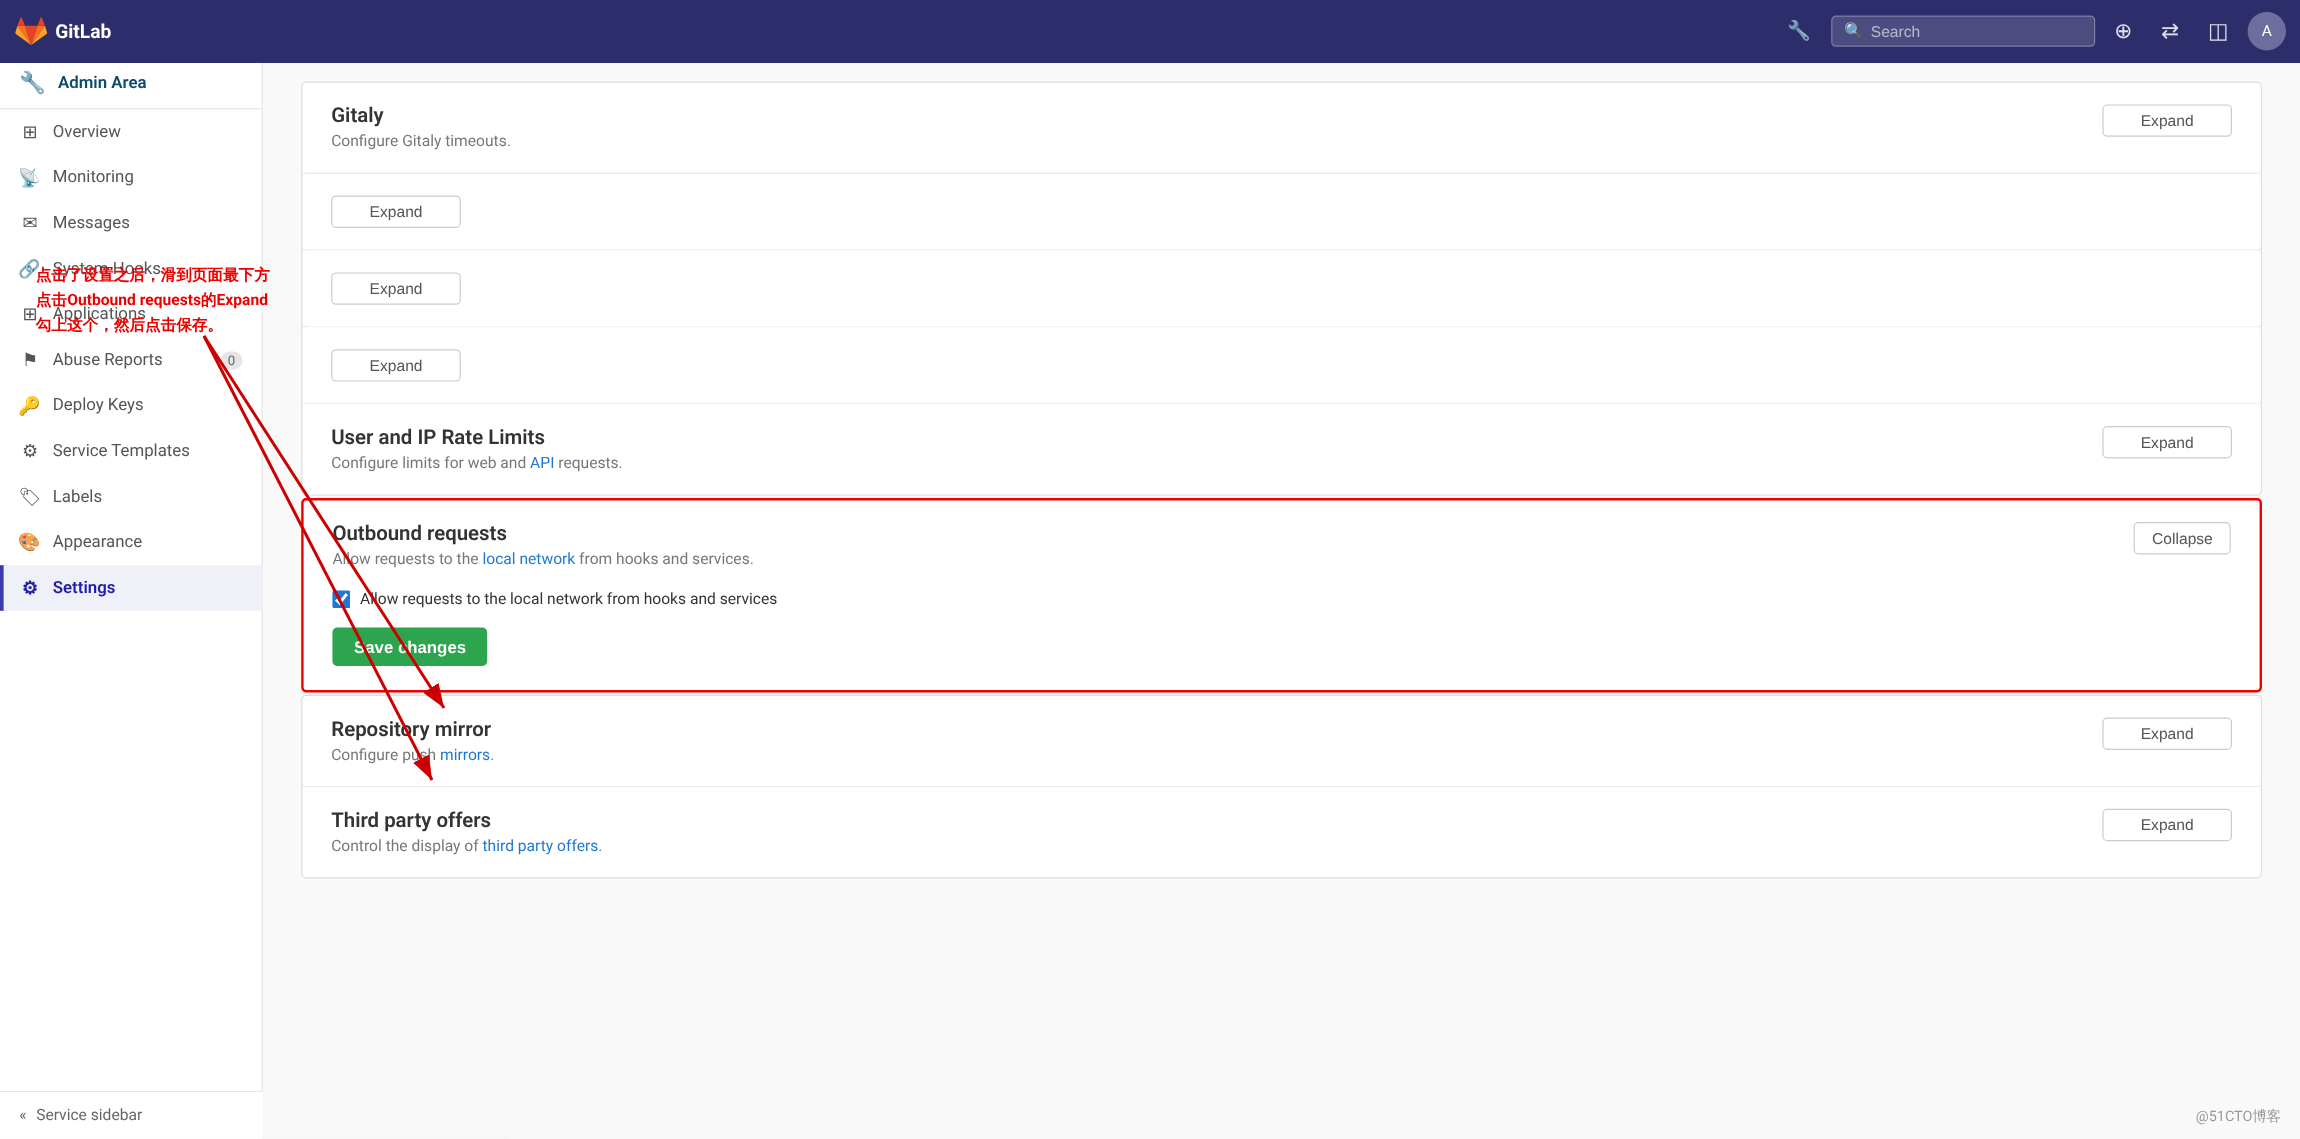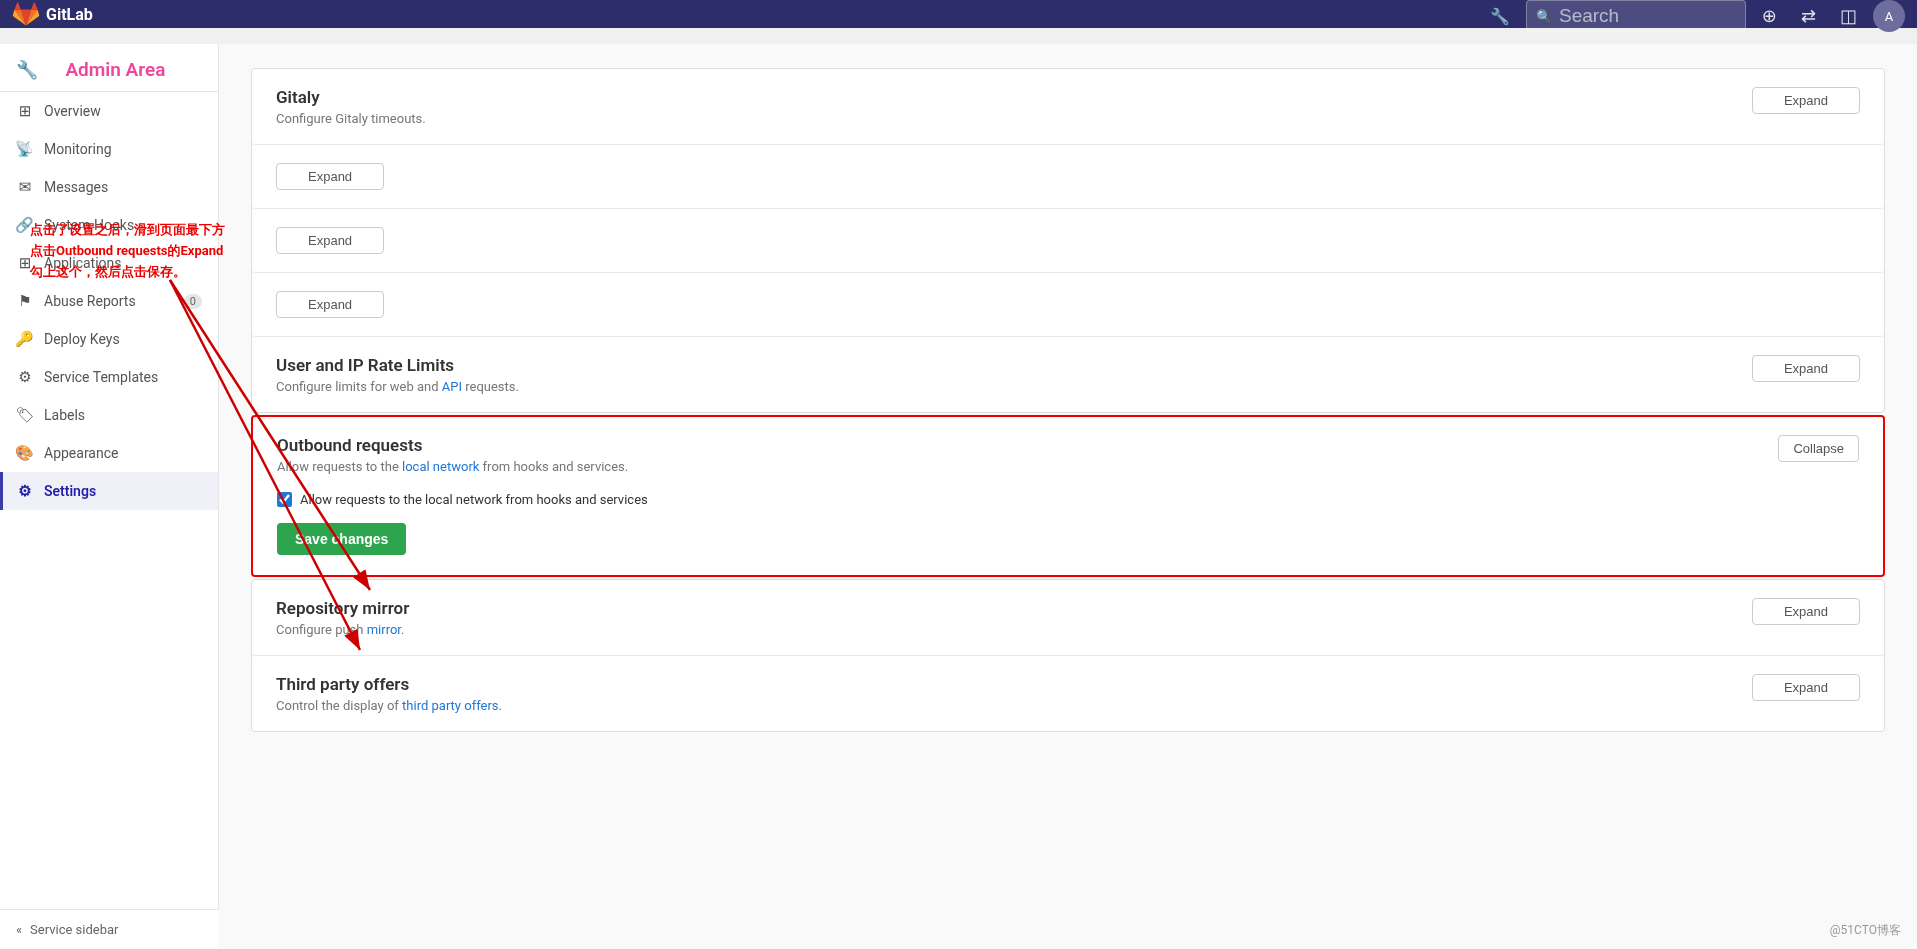--- a/index.html
+++ b/index.html
@@ -1,23 +1,23 @@
 <!DOCTYPE html>
 <html><head>
   <meta charset="utf-8">
   <style>
     * { box-sizing: border-box; margin: 0; padding: 0; }
     body { font-family: -apple-system, BlinkMacSystemFont, 'Segoe UI', Roboto, sans-serif; font-size: 14px; background: #f0f0f0; color: #333; }
 
     
     .navbar {
       background: #2d2d6b;
-      height: 28px;
-      display: flex;
-      align-items: flex-start;
+      height: 52px;
+      display: flex;
+      align-items: center;
       padding: 0 12px;
       position: fixed;
       top: 0; left: 0; right: 0;
       z-index: 100;
     }
     .navbar-brand {
       display: flex;
       align-items: center;
       color: #fff;
       font-weight: bold;
@@ -61,21 +61,21 @@
       width: 220px;
       display: flex;
       align-items: center;
       gap: 6px;
     }
     .search-box input {
       background: transparent;
       border: none;
       outline: none;
       color: #fff;
-      font-size: 19px;
+      font-size: 13px;
       width: 100%;
     }
     .search-box input::placeholder { color: rgba(255,255,255,0.6); }
     .navbar-icon-btn {
       color: rgba(255,255,255,0.85);
       background: transparent;
       border: none;
       cursor: pointer;
       font-size: 18px;
       padding: 4px 8px;
@@ -118,24 +118,23 @@
       display: flex;
       align-items: center;
       gap: 10px;
       border-bottom: 1px solid #e5e5e5;
     }
     .sidebar-header-icon {
       font-size: 18px;
       color: #666;
     }
     .sidebar-header-title {
-      font-size: 19px;
+      font-size: 14px;
       font-weight: 600;
-      color: #ec4899;
-      margin-left: 17px;
+      color: #0c4a6e;
     }
     .sidebar-nav {
       list-style: none;
     }
     .sidebar-nav-item {
       display: flex;
       align-items: center;
       padding: 10px 16px;
       cursor: pointer;
       color: #555;
@@ -516,21 +515,21 @@
         <button class="save-btn">Save changes</button>
       </div>
     </div>
 
     <div class="sections-wrapper" style="margin-top: 2px;">
 
       <div class="settings-section">
         <div class="section-header">
           <div>
             <div class="section-title">Repository mirror</div>
-            <div class="section-desc">Configure push <a href="#">mirror</a>.</div>
+            <div class="section-desc">Configure push <a href="#">mirrors</a>.</div>
           </div>
           <button class="expand-btn">Expand</button>
         </div>
       </div>
 
       <div class="settings-section">
         <div class="section-header">
           <div>
             <div class="section-title">Third party offers</div>
             <div class="section-desc">Control the display of <a href="#">third party offers</a>.</div>

